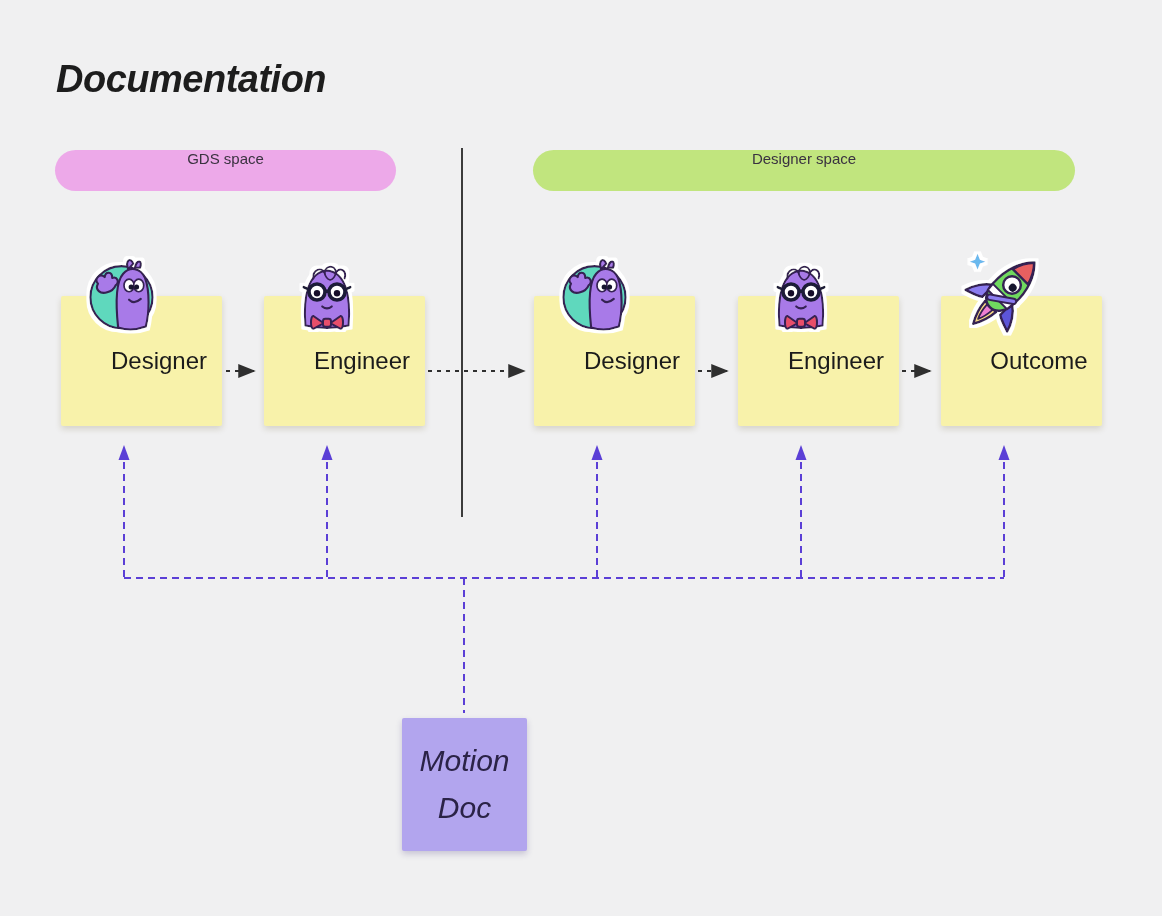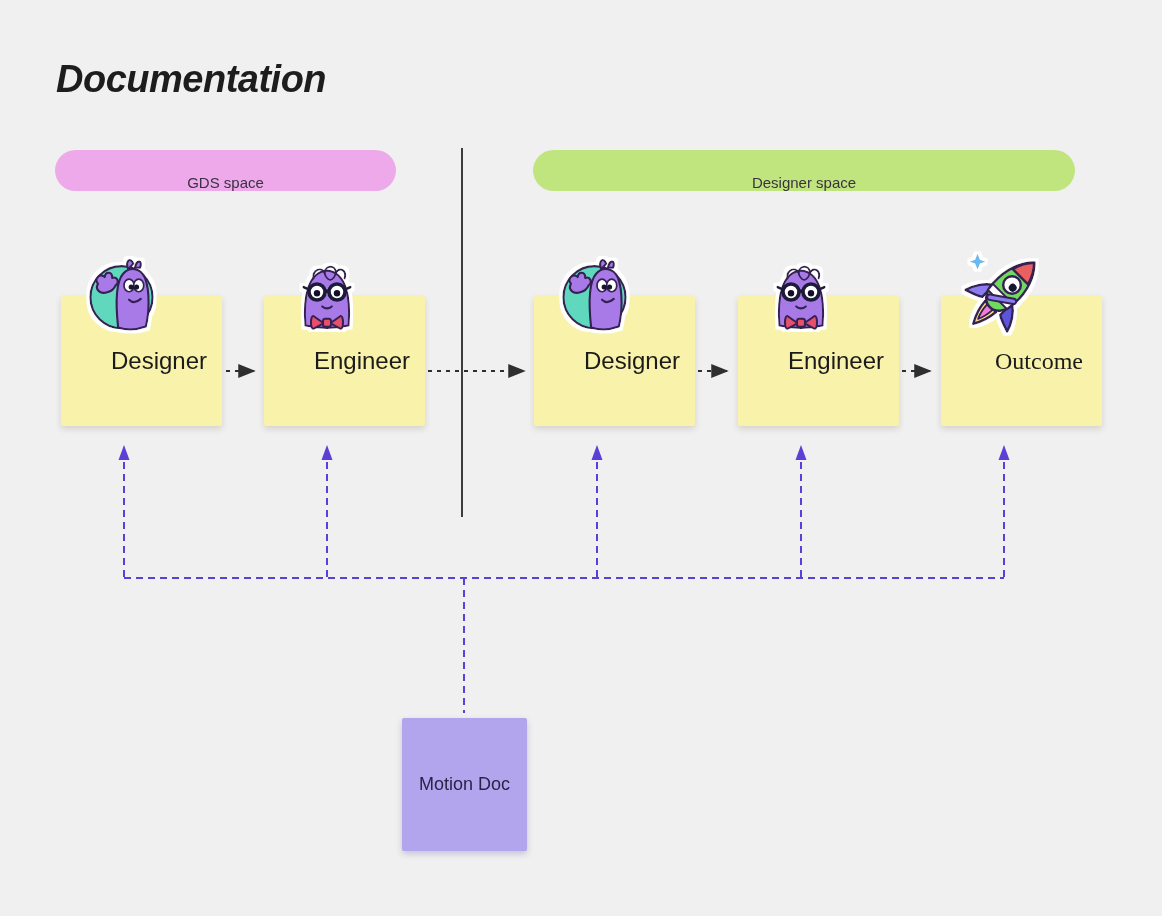--- a/index.html
+++ b/index.html
@@ -5,32 +5,32 @@
   :root{
     --background:#f0f0f1; --note-yellow:#f8f2aa; --note-purple:#b2a5ee;
     --pill-pink:#eda9e9; --pill-green:#c1e57e; --connector-purple:#5b3fd6;
     --arrow-dark:#2f2f2f; --divider:#3c3c3c; --title-text:#1d1d1d;
   }
   html,body{margin:0;padding:0;}
   body{background:var(--background);font-family:"Liberation Sans",sans-serif;}
   .canvas{position:relative;width:1162px;height:916px;overflow:hidden;background:var(--background);}
   .page-title{position:absolute;left:48px;top:50px;margin:8px;font-size:38px;font-weight:700;
     color:var(--title-text);letter-spacing:-0.5px;font-style:italic;}
-  .pill{position:absolute;top:150px;height:41px;border-radius:21px;display:flex;align-items:flex-end;
+  .pill{position:absolute;top:150px;height:41px;border-radius:21px;display:flex;align-items:flex-start;
     justify-content:center;font-size:15px;color:#3a3240;}
   .pill-gds{left:55px;width:341px;background:var(--pill-pink);}
   .pill-product{left:533px;width:542px;background:var(--pill-green);}
   .divider{position:absolute;left:461px;top:148px;width:2px;height:369px;background:var(--divider);}
   .note{position:absolute;top:296px;width:126px;height:130px;background:var(--note-yellow);
     display:flex;align-items:center;justify-content:center;font-size:24px;color:#1b1b1b;
     border-radius:2px;box-shadow:0 3px 6px rgba(90,80,20,.18);padding-left:35px;}
-  .note-1{left:61px;} .note-2{left:264px;} .note-3{left:534px;} .note-4{left:738px;} .note-5{left:941px;font-family:Liberation Serif, serif;}
+  .note-1{left:61px;} .note-2{left:264px;} .note-3{left:534px;} .note-4{left:738px;} .note-5{left:941px;}
   .note-motion{position:absolute;left:402px;top:718px;width:125px;height:133px;background:var(--note-purple);
-    display:flex;align-items:center;justify-content:center;text-align:center;font-size:18px;line-height:1.55;
-    color:#2b2347;border-radius:2px;box-shadow:0 3px 6px rgba(50,35,110,.22);}
+    display:flex;align-items:center;justify-content:center;text-align:center;font-size:30px;line-height:1.55;
+    color:#2b2347;border-radius:2px;box-shadow:0 3px 6px rgba(50,35,110,.22);font-style:italic;}
   .note-motion span{display:block;width:100px;}
   .connector-layer{position:absolute;left:0;top:0;pointer-events:none;}
   .sticker{position:absolute;}
   .dark-arrow line{stroke:var(--arrow-dark);stroke-width:2;stroke-dasharray:4 5;}
   #ah-dark path{fill:var(--arrow-dark);}
   .purple-net line{stroke:var(--connector-purple);stroke-width:2;stroke-dasharray:7 5;}
   .purple-net polygon{fill:var(--connector-purple);}
   .defs-svg{position:absolute;width:0;height:0;}
 </style>
 </head>

